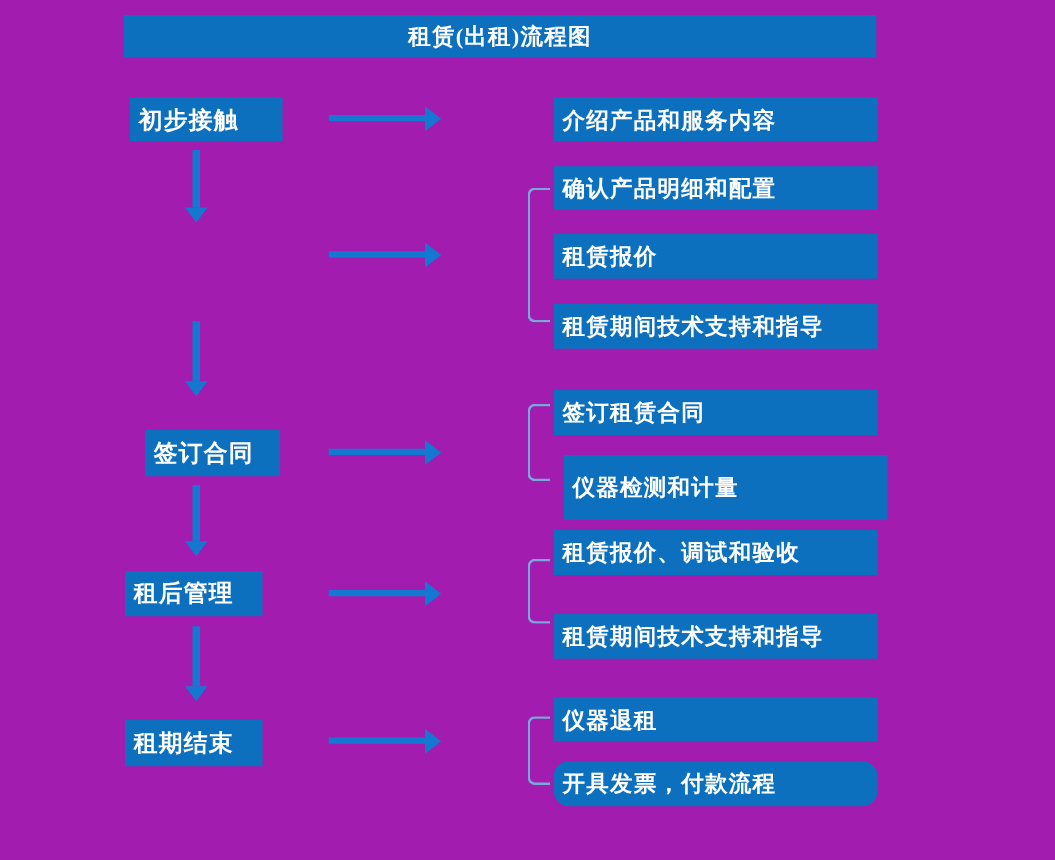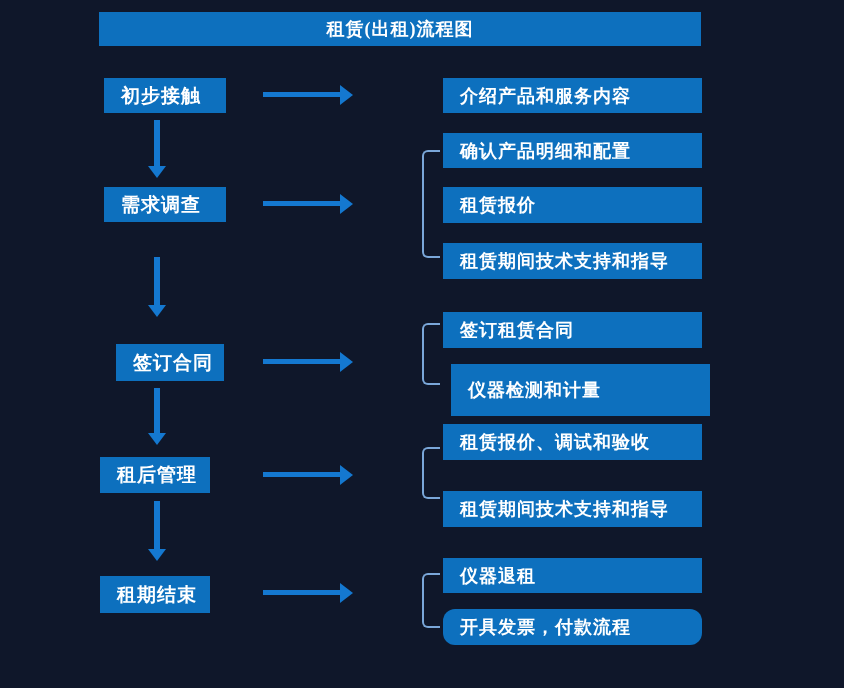--- a/index.html
+++ b/index.html
@@ -9,21 +9,21 @@
     --text-white: #ffffff;
   }
   * { margin: 0; padding: 0; box-sizing: border-box; }
   html, body { background: #ffffff; }
   body { font-family: "Liberation Serif", "DejaVu Serif", serif; }
 
   .canvas {
     position: relative;
     width: 844px;
     height: 688px;
-    background: #0f172a;
+    background: #a21caf;
     overflow: hidden;
   }
 
   .title-bar {
     position: absolute;
     left: 99px; top: 12px;
     width: 602px; height: 34px;
     background: var(--box-blue);
     color: var(--text-white);
     font-size: 18px;
@@ -34,21 +34,21 @@
   }
 
   .box {
     position: absolute;
     background: var(--box-blue);
     color: var(--text-white);
     font-size: 19px;
     font-weight: bold;
     display: flex;
     align-items: center;
-    padding-left: 17px;
+    padding-left: 7px;
     letter-spacing: 1px;
     white-space: nowrap;
     overflow: hidden;
   }
   .detail { font-size: 18px; }
 
   
   .h-arrow { position: absolute; width: 90px; height: 20px; }
   .h-arrow .shaft {
     position: absolute; left: 0; top: 7px;
@@ -90,21 +90,20 @@
   }
 </style>
 </head>
 <body>
 
 <div class="canvas">
 
   <div class="title-bar">租赁(出租)流程图</div>
 
   <div class="box" style="left:104px; top:78px;  width:122px; height:35px;">初步接触</div>
-  <div class="box" style="left:104px; top:187px; width:122px; height:35px;">需求调查</div>
   <div class="box" style="left:116px; top:344px; width:108px; height:37px;">签订合同</div>
   <div class="box" style="left:100px; top:457px; width:110px; height:36px;">租后管理</div>
   <div class="box" style="left:100px; top:576px; width:110px; height:37px;">租期结束</div>
 
   <div class="v-arrow" style="top:120px; height:58px;">
     <span class="shaft"></span>
     <span class="head"></span>
   </div>
   <div class="v-arrow" style="top:257px; height:60px;">
     <span class="shaft"></span>

